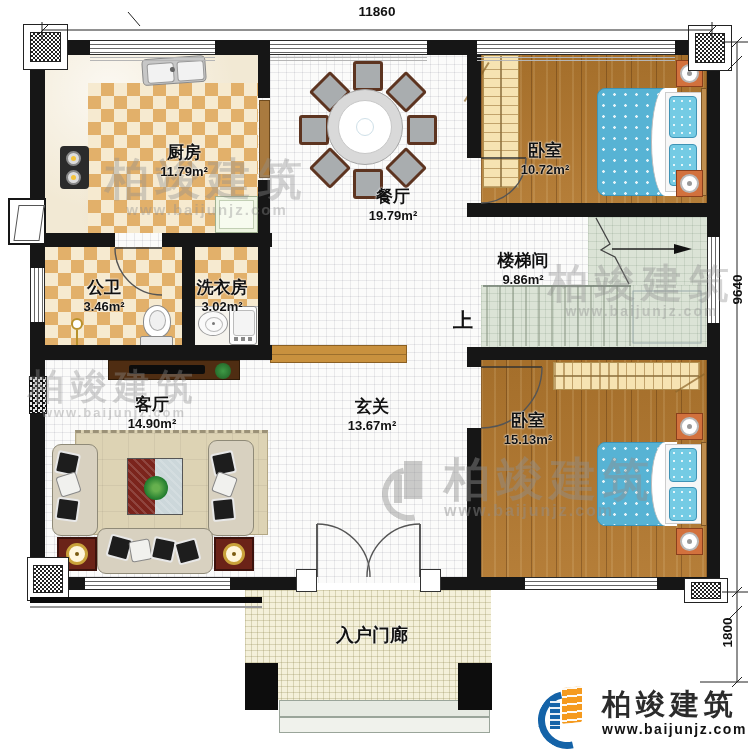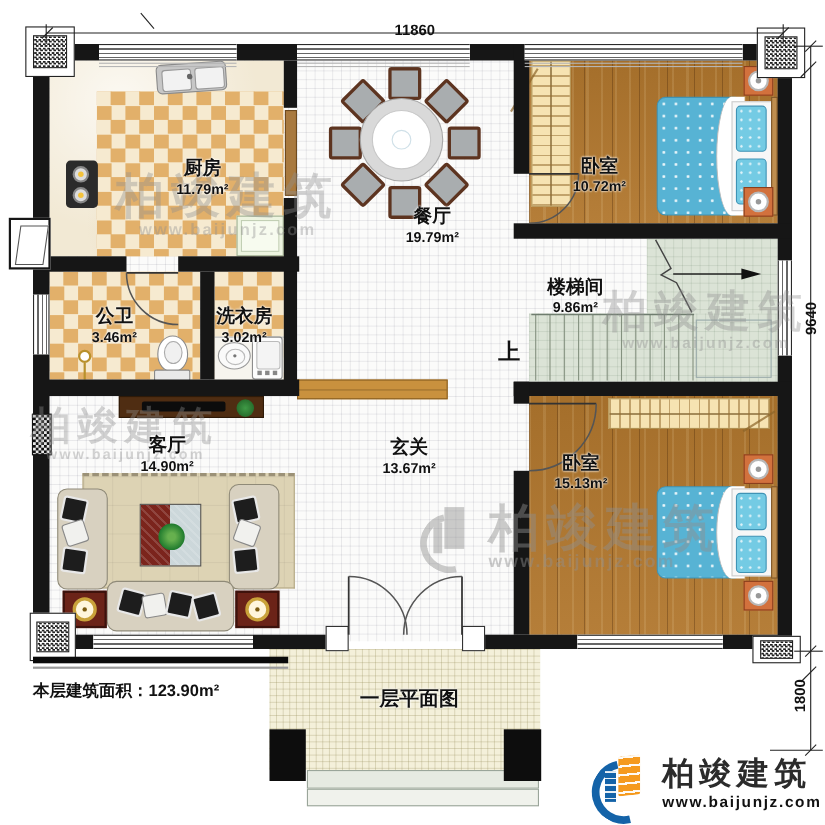--- a/index.html
+++ b/index.html
@@ -402,27 +402,27 @@
   </div>
   <div class="rlabel" style="left:372px;top:396px;">
     <span class="nm">玄关</span>
       <span class="ar">13.67m²</span>
   </div>
   <div class="rlabel" style="left:528px;top:410px;">
     <span class="nm">卧室</span>
       <span class="ar">15.13m²</span>
   </div>
   <div class="rlabel" style="left:372px;top:624px;">
-    <span class="nm" style="font-size:18px;">一层平面图</span>
+    <span class="nm" style="font-size:18px;">入户门廊</span>
   </div>
   <div class="rlabel" style="left:463px;top:308px;">
     <span class="nm" style="font-size:20px;">上</span>
   </div>
 
-  <div class="dimt" style="left:327px;top:20px;width:100px;">11860</div>
+  <div class="dimt" style="left:327px;top:4px;width:100px;">11860</div>
   <div class="dimt rot" style="left:714px;top:282px;width:46px;">9640</div>
   <div class="dimt rot" style="left:704px;top:625px;width:46px;">1800</div>
 
   <div class="wm" style="left:105px;top:156px;">
     <span class="c" style="font-size:44px;">柏竣建筑</span>
     <span class="u" style="font-size:15px;">www.baijunjz.com</span>
   </div>
   <div class="wm" style="left:548px;top:262px;">
     <span class="c" style="font-size:40px;">柏竣建筑</span>
     <span class="u" style="font-size:14px;">www.baijunjz.com</span>
@@ -439,23 +439,20 @@
     </span>
     <span>
       <span class="c" style="font-size:46px;">柏竣建筑</span>
       <span class="u" style="font-size:16px;">www.baijunjz.com</span>
     </span>
   </div>
 
   <div class="info">
     <div class="bar"></div>
     <div class="thin"></div>
-    <div class="row">
-      <span>本层建筑面积：</span><span>123.90m²</span>
-    </div>
   </div>
 
   <div class="logo">
     <span class="licon">
       <span class="swoosh"></span>
         <span class="towerO"></span>
         <span class="towerB"></span>
     </span>
     <span class="ltxt" style="display:inline-block;margin-left:8px;">
       <div class="c">柏竣建筑</div>

